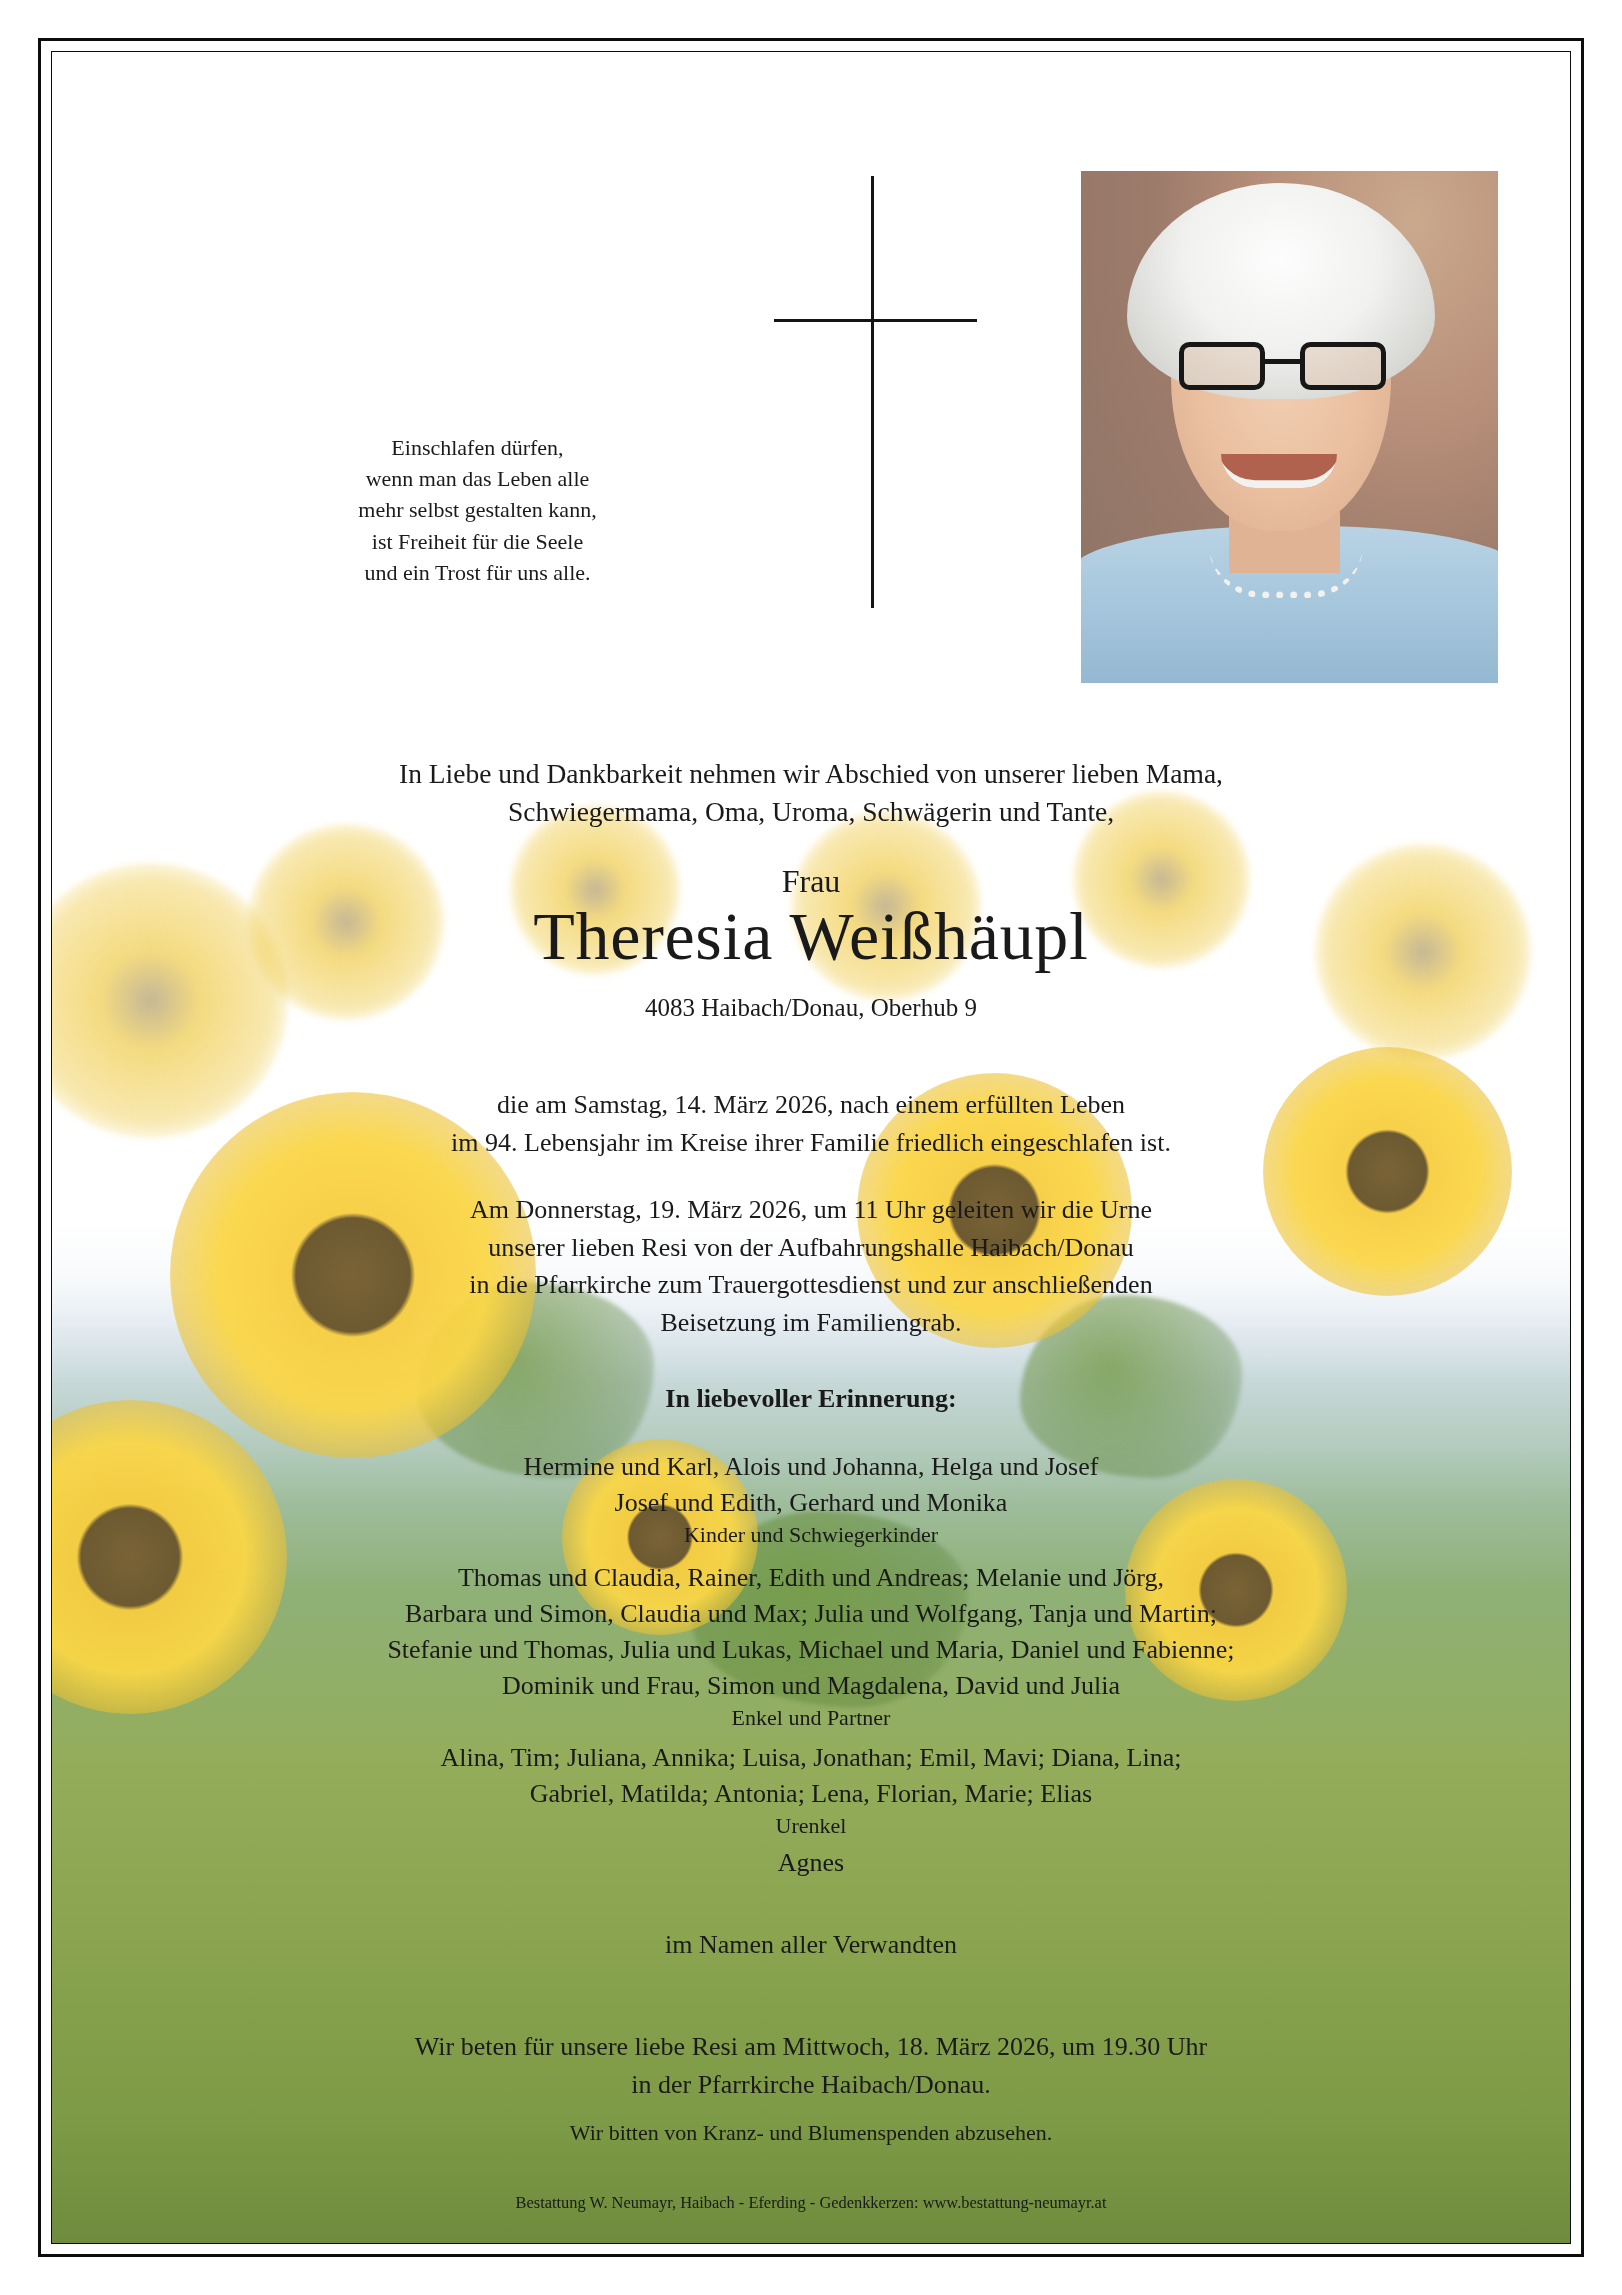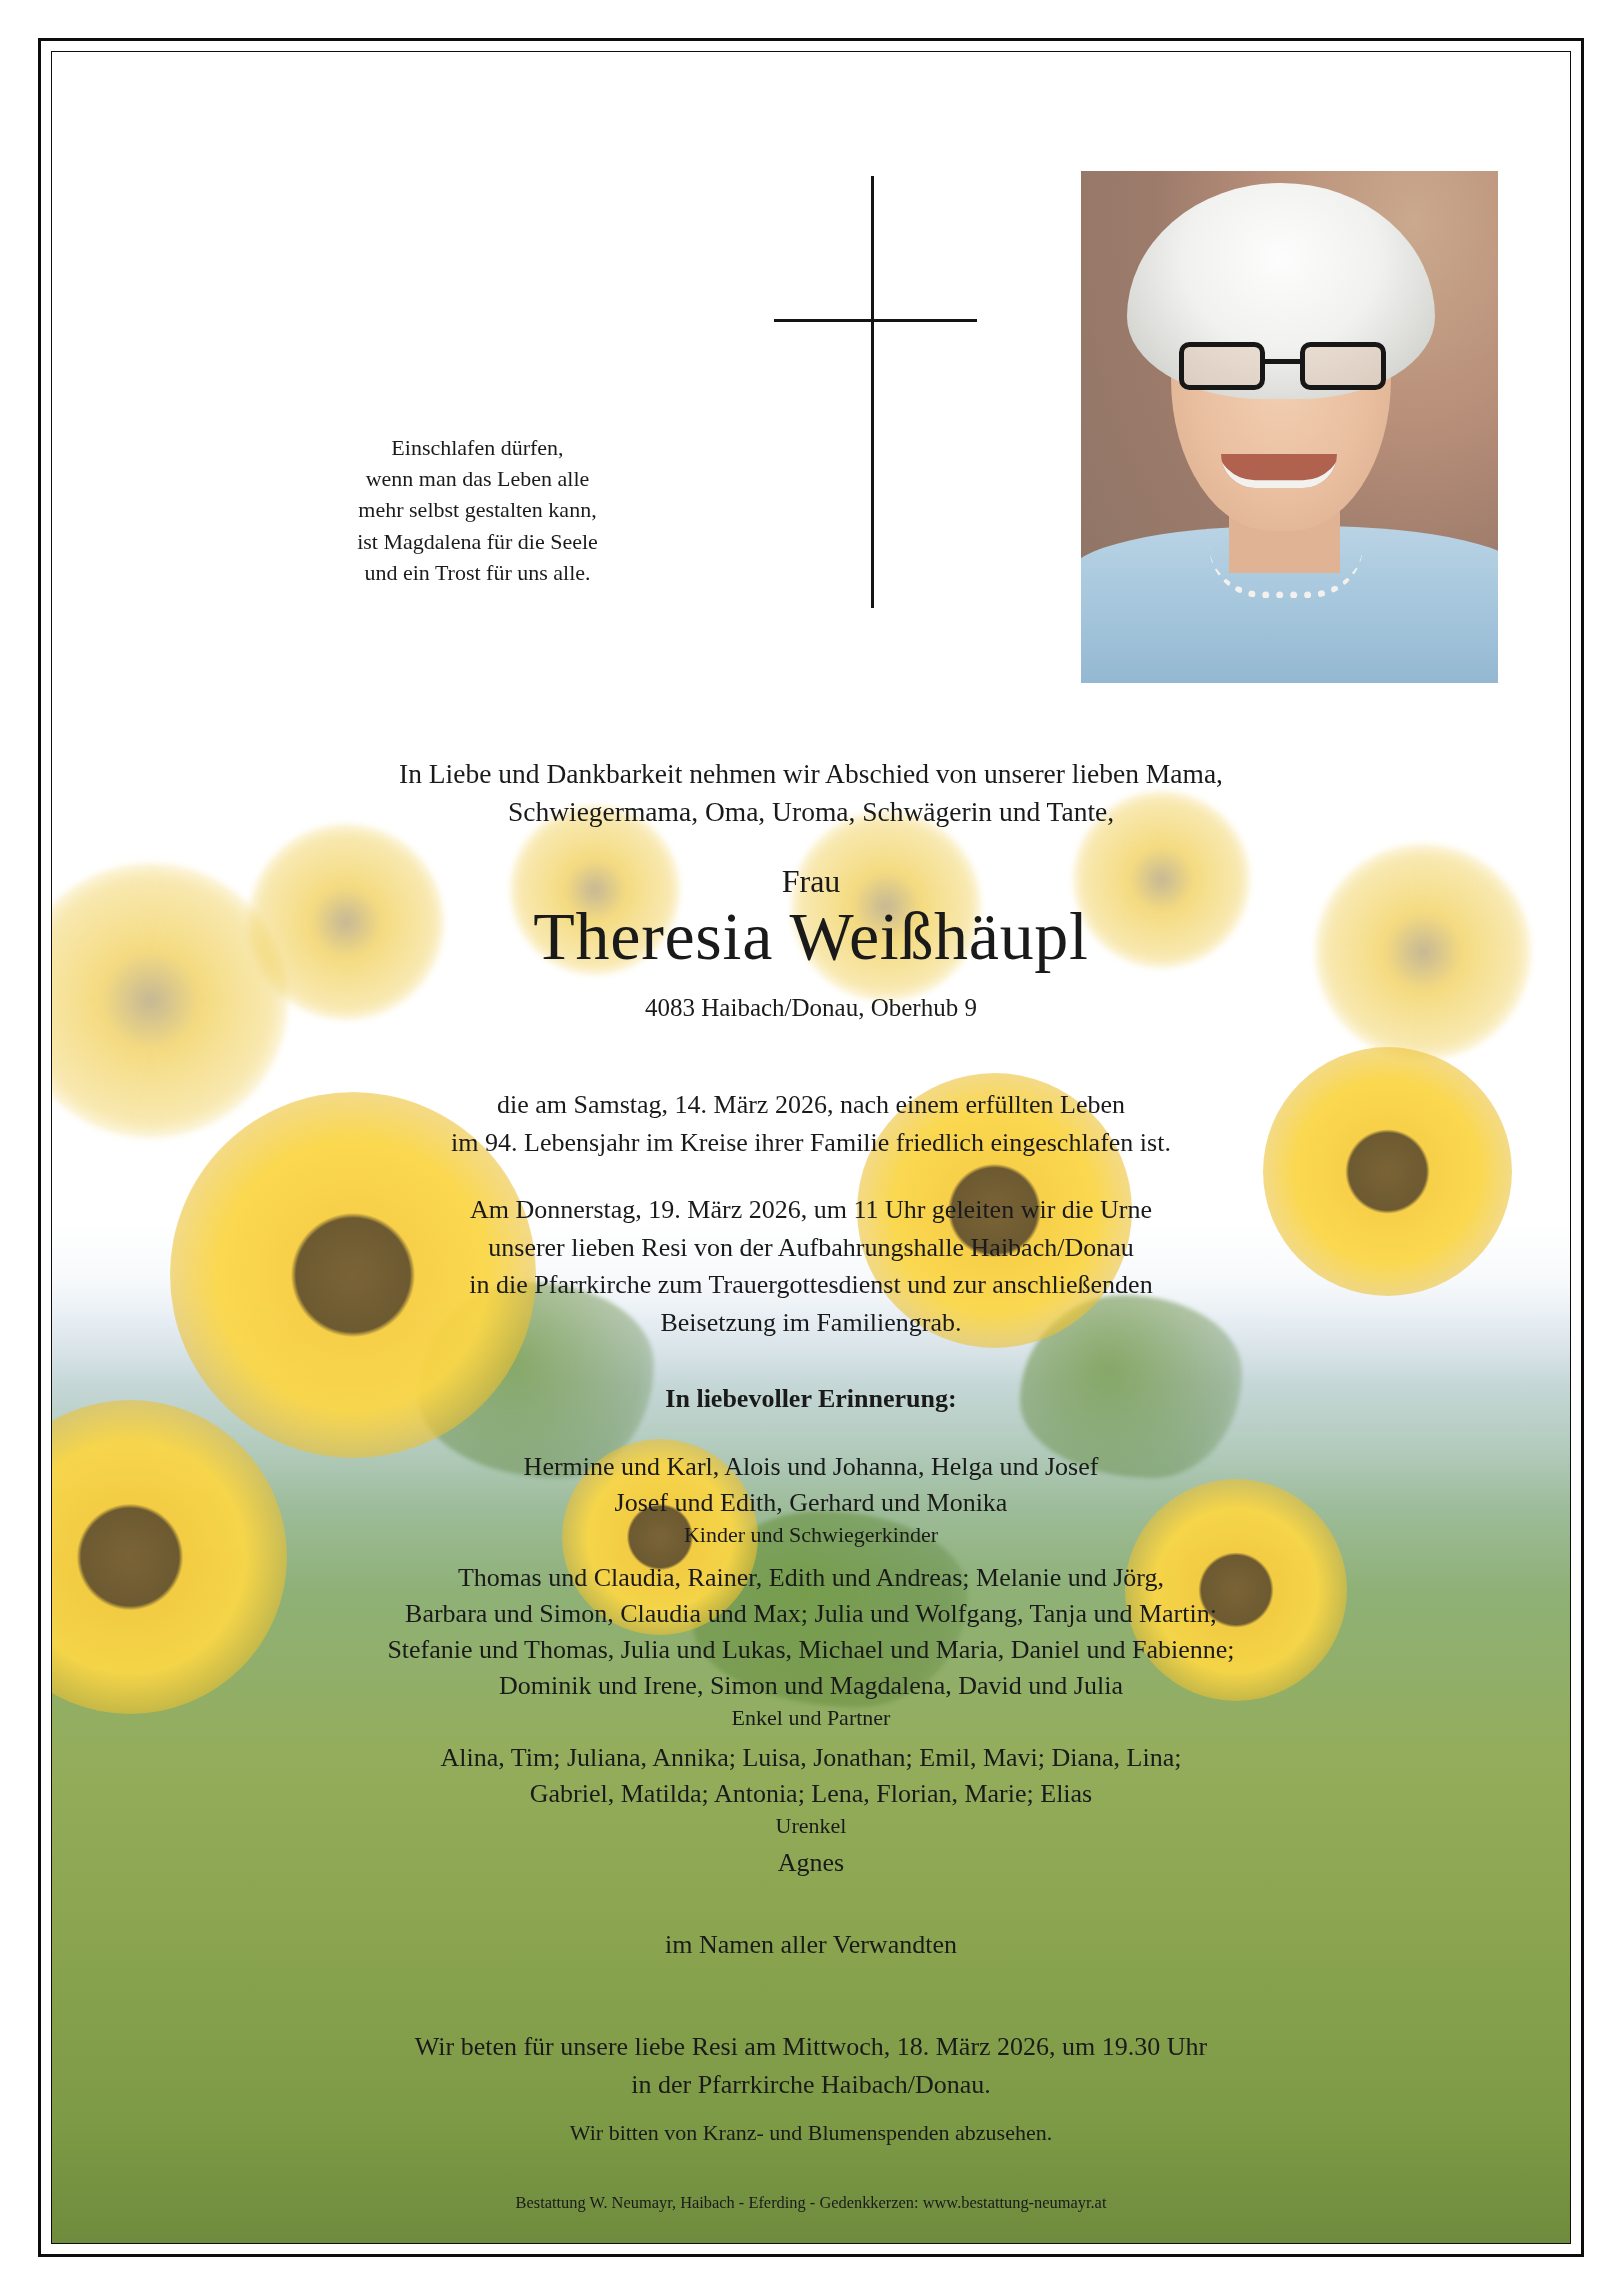--- a/index.html
+++ b/index.html
@@ -338,21 +338,21 @@
           <div class="bridge"></div>
           <div class="lens r"></div>
         </div>
         <div class="mouth"></div>
       </div>
 
       <div class="poem">
         <div>Einschlafen dürfen,</div>
         <div>wenn man das Leben alle</div>
         <div>mehr selbst gestalten kann,</div>
-        <div>ist Magdalena für die Seele</div>
+        <div>ist Freiheit für die Seele</div>
         <div>und ein Trost für uns alle.</div>
       </div>
 
       <div class="center-block intro">
         <div>In Liebe und Dankbarkeit nehmen wir Abschied von unserer lieben Mama,</div>
         <div>Schwiegermama, Oma, Uroma, Schwägerin und Tante,</div>
       </div>
 
       <div class="center-block salutation">Frau</div>
       <div class="center-block name">Theresia Weißhäupl</div>
@@ -375,21 +375,21 @@
       <div class="center-block group g-children">
         <div>Hermine und Karl, Alois und Johanna, Helga und Josef</div>
         <div>Josef und Edith, Gerhard und Monika</div>
         <div class="caption">Kinder und Schwiegerkinder</div>
       </div>
 
       <div class="center-block group g-grandchildren">
         <div>Thomas und Claudia, Rainer, Edith und Andreas; Melanie und Jörg,</div>
         <div>Barbara und Simon, Claudia und Max; Julia und Wolfgang, Tanja und Martin;</div>
         <div>Stefanie und Thomas, Julia und Lukas, Michael und Maria, Daniel und Fabienne;</div>
-        <div>Dominik und Irene, Simon und Magdalena, David und Julia</div>
+        <div>Dominik und Frau, Simon und Magdalena, David und Julia</div>
         <div class="caption">Enkel und Partner</div>
       </div>
 
       <div class="center-block group g-greatgrand">
         <div>Alina, Tim; Juliana, Annika; Luisa, Jonathan; Emil, Mavi; Diana, Lina;</div>
         <div>Gabriel, Matilda; Antonia; Lena, Florian, Marie; Elias</div>
         <div class="caption">Urenkel</div>
       </div>
 
       <div class="center-block group g-sister">

